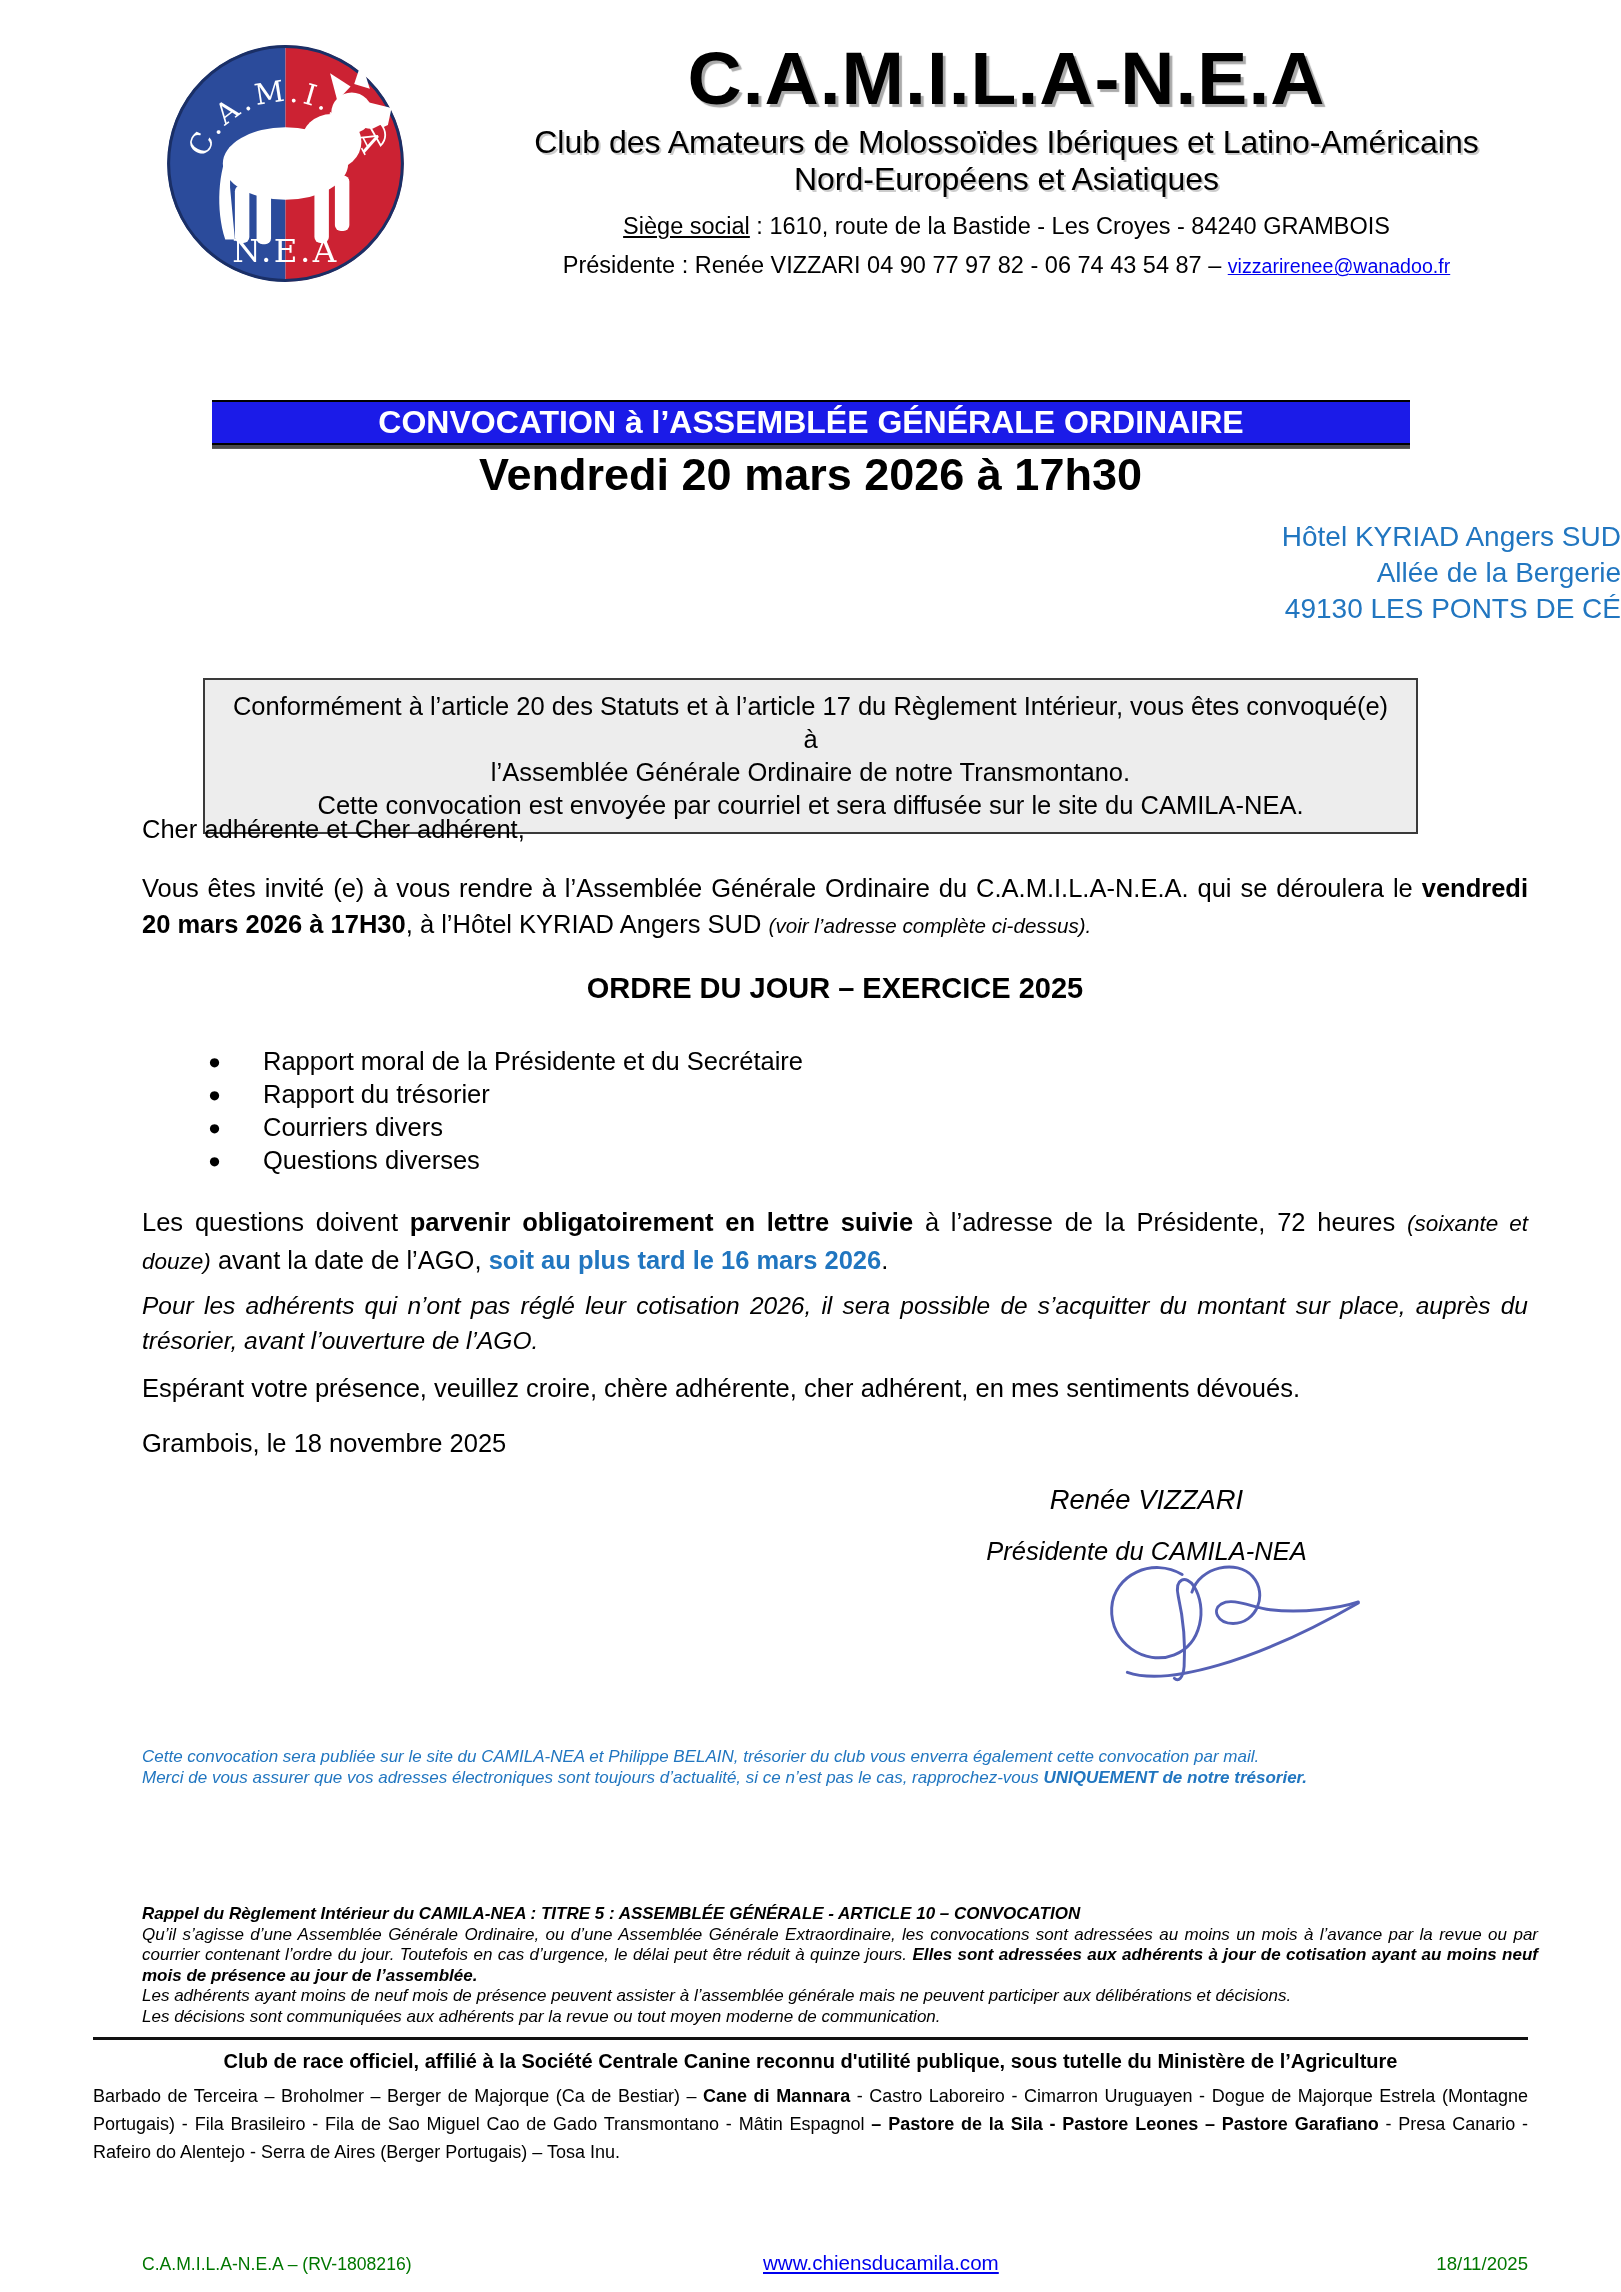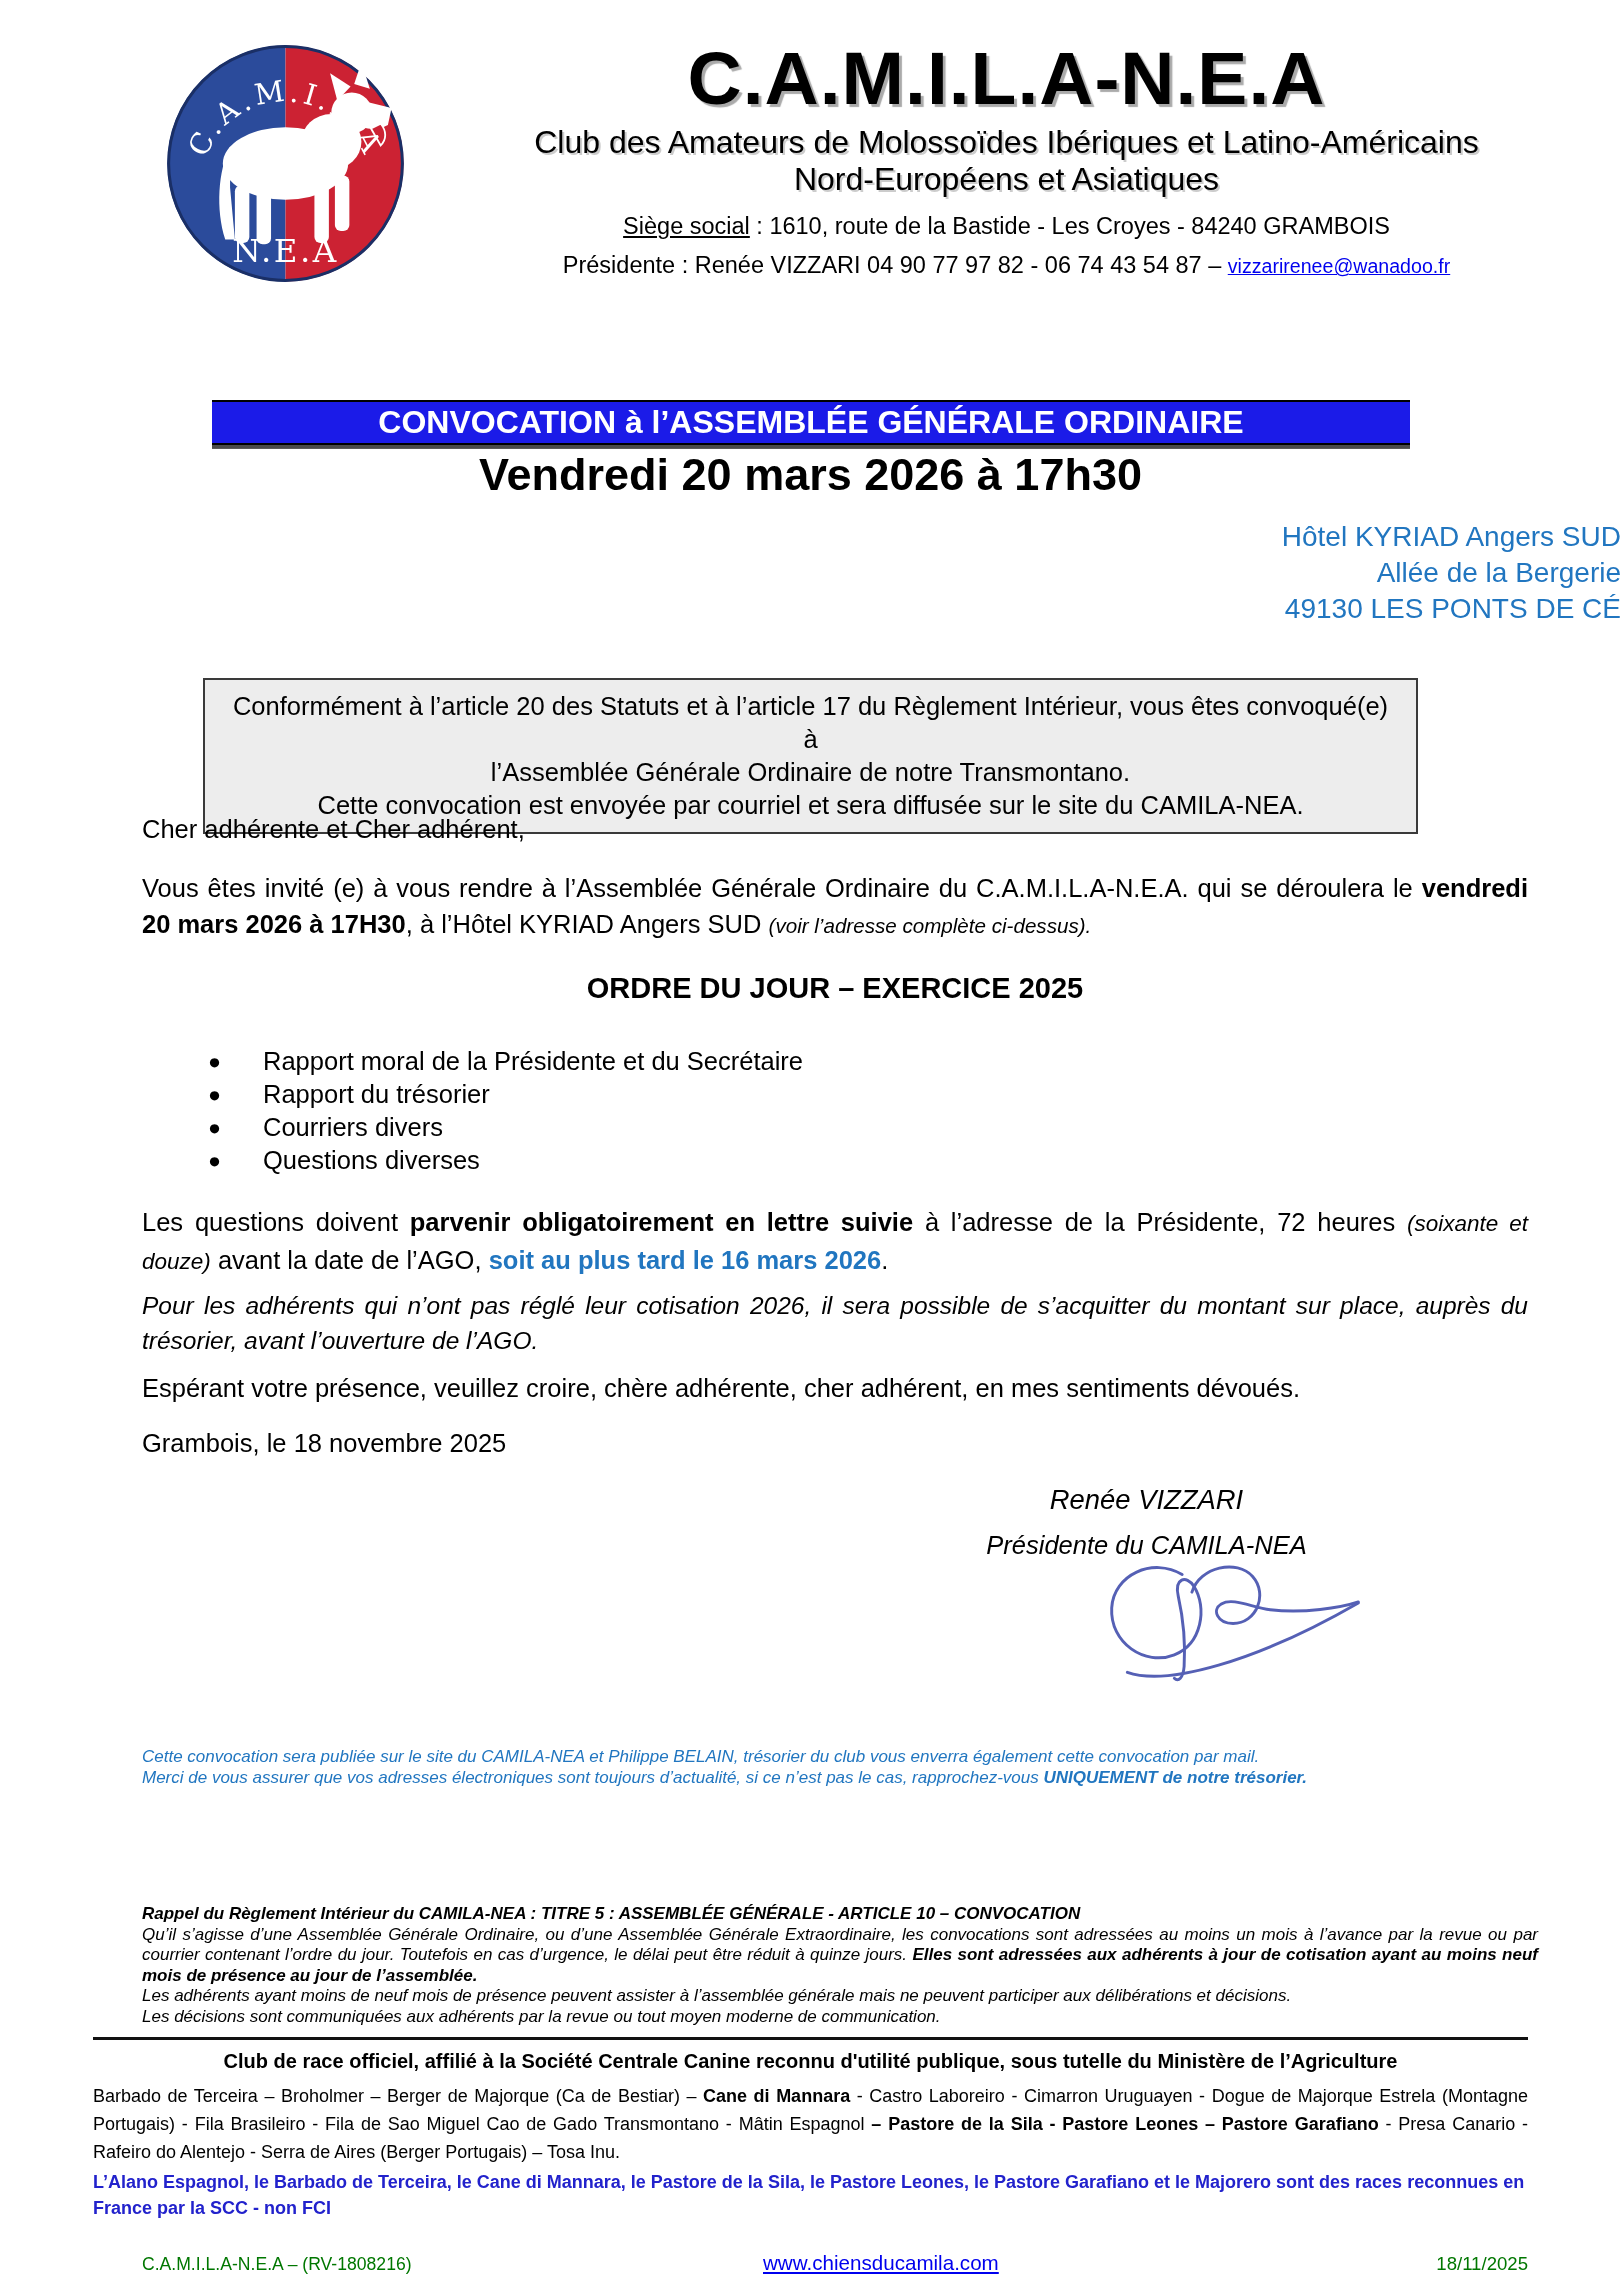--- a/index.html
+++ b/index.html
@@ -47,21 +47,21 @@
   .questions .it { font-style:italic; font-size:22.5px; }
   .blue-bold { color:#2176C0; font-weight:bold; }
   .cotisation { position:absolute; left:142px; top:1288px; width:1386px;
     font-size:24.5px; line-height:35px; font-style:italic; text-align:justify; }
   .closing { position:absolute; left:142px; top:1374px; width:1386px; font-size:25.5px; }
   .place-date { position:absolute; left:142px; top:1429px; font-size:25.5px; }
   
   .sig-block { position:absolute; left:882px; top:1484px; width:529px; text-align:center;
     font-style:italic; }
   .sig-name { font-size:27.4px; }
-  .sig-title { font-size:25.5px; margin-top:15px; }
+  .sig-title { font-size:25.5px; margin-top:21px; }
   .sig-scribble { position:absolute; left:1088px; top:1553px; width:294px; height:137px; }
   
   .blue-notes { position:absolute; left:142px; top:1747px; width:1396px;
     font-size:17px; font-style:italic; color:#2176C0; line-height:20.6px; }
   .rappel { position:absolute; left:142px; top:1904px; width:1396px;
     font-size:17px; font-style:italic; line-height:20.6px; }
   .rappel .head { font-weight:bold; }
   .rappel .just { text-align:justify; }
   .b { font-weight:bold; }
   
@@ -197,21 +197,20 @@
   </div>
 
   <div class="sep-line"></div>
 
   <div class="club-line">Club de race officiel, affilié à la Société Centrale Canine reconnu d'utilité publique, sous tutelle du Ministère de l’Agriculture</div>
 
   <div class="breeds">
     <span>Barbado de Terceira –  Broholmer – Berger de Majorque (Ca de Bestiar) – </span><span class="b">Cane di Mannara</span><span> -  Castro Laboreiro - Cimarron Uruguayen - Dogue de Majorque Estrela (Montagne Portugais) - Fila Brasileiro - Fila de Sao Miguel  Cao de Gado Transmontano - Mâtin Espagnol </span><span class="b">– Pastore de la Sila -  Pastore Leones – Pastore Garafiano</span><span> -   Presa Canario - Rafeiro do Alentejo - Serra de Aires (Berger Portugais) – Tosa Inu.</span>
   </div>
 
-  <div class="blue-notice">L’Alano Espagnol, le Barbado de Terceira, le Cane di Mannara, le Pastore de la Sila, le Pastore Leones, le Pastore Garafiano et le Majorero sont des races reconnues en France par la SCC - non FCI</div>
 
   <div class="bottom-ref">C.A.M.I.L.A-N.E.A – (RV-1808216)</div>
   <div class="bottom-site">
     <a href="#">www.chiensducamila.com</a>
   </div>
   <div class="bottom-date">18/11/2025</div>
 
 </div>
 
 

